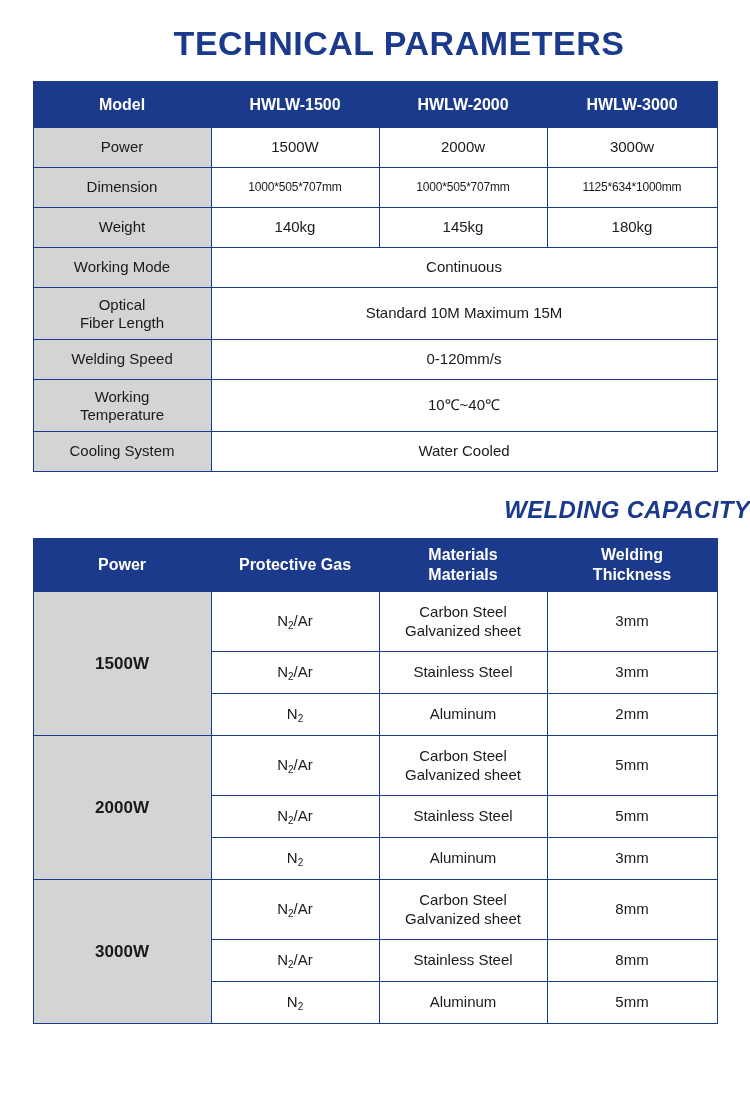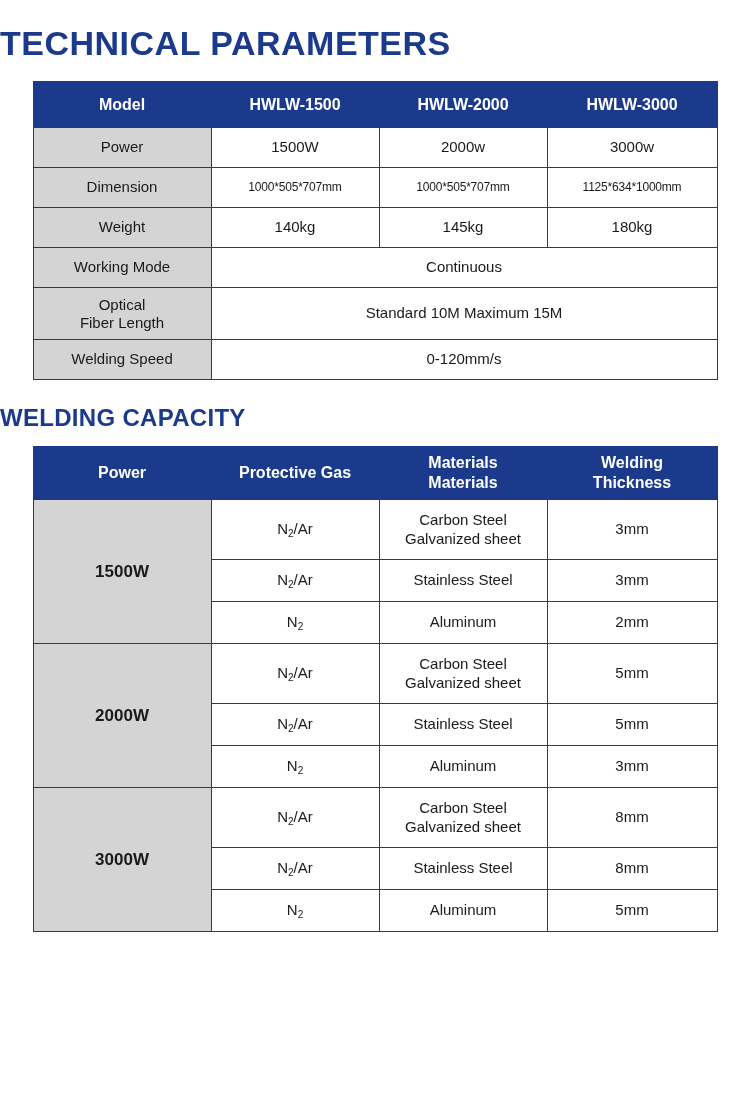--- a/index.html
+++ b/index.html
@@ -14,30 +14,33 @@
     width: 750px;
     min-height: 1120px;
     position: relative;
     padding: 0;
     background: #ffffff;
   }
   h1.title {
     color: #1b3a8c;
     font-size: 34px;
     font-weight: bold;
+    text-align: center;
     letter-spacing: 0.5px;
     margin: 24px 0 18px 0;
+    padding-left: 48px;
   }
   h2.subtitle {
     color: #1b3a8c;
     font-size: 24px;
     font-weight: bold;
-    text-align: left;
+    text-align: right;
     letter-spacing: 0.3px;
-    margin: 24px 8px 14px 0;
+    margin: 24px 0 14px 0;
+    font-style: italic;
   }
   table {
     border-collapse: collapse;
     width: 684px;
     margin: 0 auto;
     table-layout: fixed;
   }
   table td, table th {
     border: 1px solid #1b3a8c;
     text-align: center;
@@ -129,21 +132,32 @@
         </td>
         <td class="tall" colspan="3">Standard 10M Maximum 15M</td>
       </tr>
 
       <tr>
         <td class="labelcell">Welding Speed</td>
         <td colspan="3">0-120mm/s</td>
       </tr>
 
 
-
+      <tr>
+        <td class="labelcell tall two-line">
+          <span>Working</span><br>
+          <span>Temperature</span>
+        </td>
+        <td class="tall" colspan="3">10℃~40℃</td>
+      </tr>
+
+      <tr>
+        <td class="labelcell">Cooling System</td>
+        <td colspan="3">Water Cooled</td>
+      </tr>
     </tbody>
   </table>
 
   <h2 class="subtitle">WELDING CAPACITY</h2>
 
   <table class="cap-table">
     <colgroup>
       <col style="width:178px">
         <col style="width:168px">
         <col style="width:168px">

